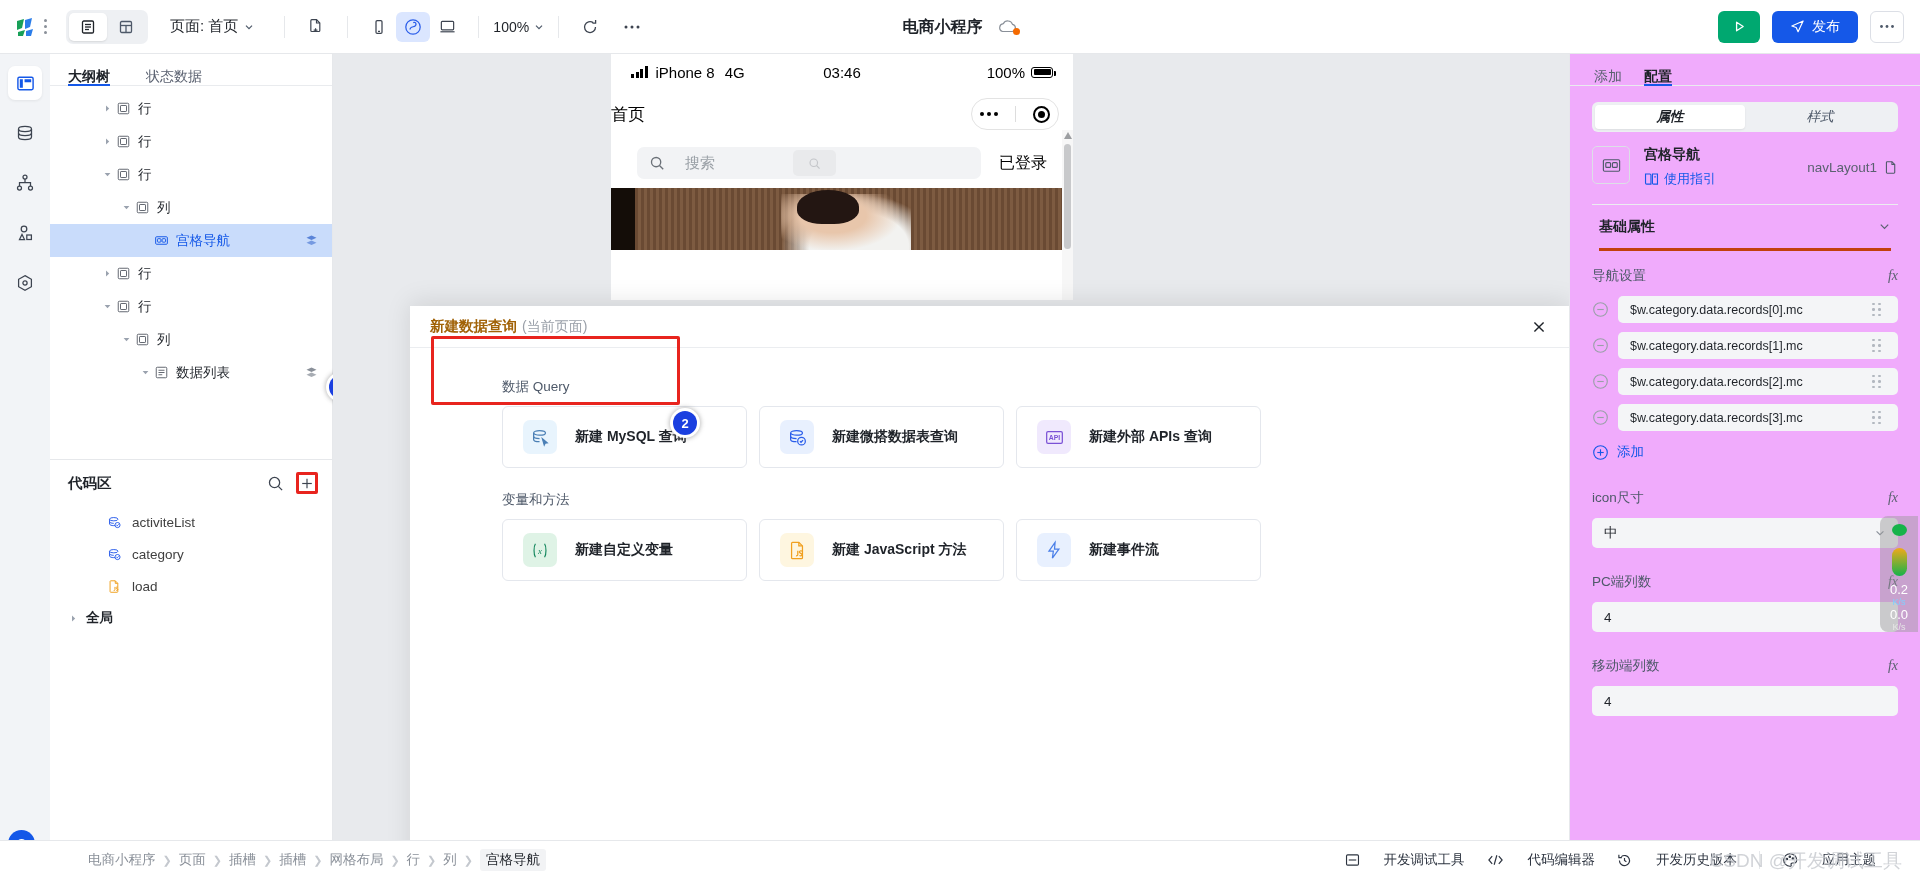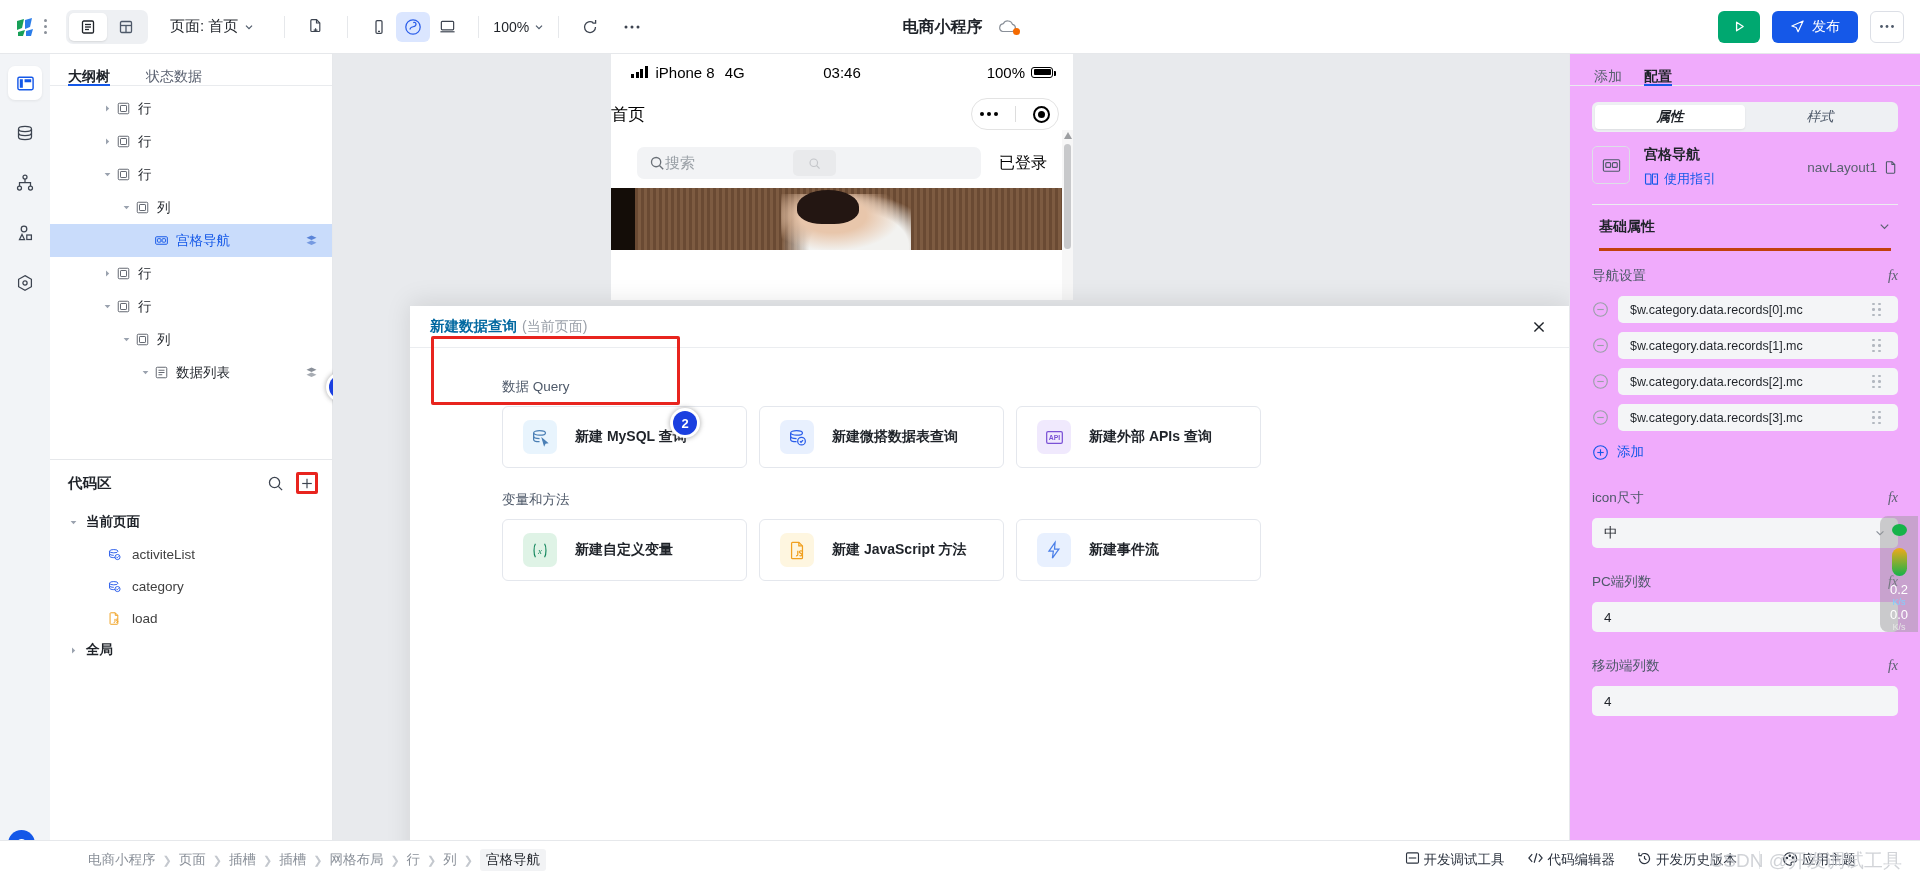--- a/index.html
+++ b/index.html
@@ -148,21 +148,21 @@
     border:1px solid #e3e3e3; display:flex;align-items:center;justify-content:space-around; background:#fff;
   }
   .cap-dots{display:flex;gap:3px;}
   .cap-dots i{width:4px;height:4px;border-radius:50%;background:#000;display:block;}
   .cap-div{width:1px;height:16px;background:#ddd;}
   .cap-target{width:17px;height:17px;border-radius:50%;border:2px solid #000;display:flex;align-items:center;justify-content:center;}
   .cap-target i{width:7px;height:7px;border-radius:50%;background:#000;display:block;}
   .ph-srchrow { height:50px; display:flex; align-items:center; padding: 0 26px; gap:18px;}
   .ph-search {
     flex:1; height:32px; background:#f2f3f5; border-radius:7px; display:flex; align-items:center;
-    padding:0 12px; gap:0; position:relative;
+    padding:0 12px; gap:20px; position:relative;
   }
   .ph-search .ph { color:#9aa0a6; font-size:15px; }
   .ph-search .ghost {
     position:absolute; left:156px; top:3px; width:43px; height:26px; background:#e9eaec; border-radius:5px;
     display:flex;align-items:center;justify-content:center;
   }
   .ph-login { font-size:16px; color:#000; white-space:nowrap; }
   .ph-banner { height:62px; position:relative; overflow:hidden; background:#3b2a20; }
   .ph-banner .wood {
     position:absolute; inset:0;
@@ -189,21 +189,21 @@
 
   
   .modal {
     position:absolute; left:410px; top:306px; width:1160px; height:573px; background:#fff;
     box-shadow:0 -4px 24px rgba(0,0,0,.10);
   }
   .modal-head {
     height:42px; border-bottom:1px solid #ebedf0; display:flex; align-items:center;
     padding: 0 18px 0 20px;
   }
-  .modal-title { font-size:14.5px; font-weight:700; color:#0369a1; }
+  .modal-title { font-size:14.5px; font-weight:700; color:#a16207; }
   .modal-sub { font-size:14px; color:#9aa0a9; margin-left:5px; font-weight:400; }
   .modal-close { margin-left:auto; width:26px;height:26px;display:flex;align-items:center;justify-content:center;
     cursor:pointer; color:#1f2329; font-size:17px; }
   .modal-body { padding: 30px 0 0 92px; }
   .sec-label { font-size:13.5px; color:#4e5969; margin-bottom:10px; }
   .card-grid { display:flex; gap:12px; }
   .card {
     width:245px; height:62px; border:1px solid #e4e7ed; border-radius:6px; background:#fff;
     display:flex; align-items:center; padding: 0 20px; gap:18px; cursor:pointer;
   }
@@ -276,21 +276,21 @@
   
   .bottombar {
     position:absolute; left:0; bottom:0; width:1920px; height:39px; background:#fff;
     border-top:1px solid #e6e8eb; display:flex; align-items:center; padding: 0 18px 0 0;
   }
   .crumbs { display:flex; align-items:center; gap:7px; font-size:13.5px; color:#8a9099; margin-left:88px; }
   .crumb { cursor:pointer; white-space:nowrap; }
   .crumb.last { color:#1f2329; background:#f2f3f5; padding:2px 6px; border-radius:3px; }
   .crumb-sep { color:#c4c8ce; font-size:11px; }
   .bb-right { margin-left:auto; display:flex; align-items:center; gap:22px; }
-  .bb-item { display:flex; align-items:flex-start; gap:4px; font-size:13.5px; color:#2d3440; cursor:pointer; white-space:nowrap;}
+  .bb-item { display:flex; align-items:center; gap:24px; font-size:13.5px; color:#2d3440; cursor:pointer; white-space:nowrap;}
   .bb-sep { width:1px; height:18px; background:#e6e8eb; }
   .wm {
     position:absolute; right:18px; bottom:5px; font-size:19px; color:#c9ccd1; opacity:.85;
     white-space:nowrap; pointer-events:none; font-family:"Liberation Sans", sans-serif;
   }
 
   
   .netmon {
     position:absolute; right:2px; top:516px; width:38px; height:116px; background:rgba(150,150,150,.45);
     border-radius:8px 0 0 8px; display:flex; flex-direction:column; align-items:center; padding-top:8px;
@@ -633,29 +633,20 @@
         </div>
         <div class="ca-ico ca-plus-hl">
           <svg width="15" height="15" viewBox="0 0 16 16" stroke="#3d4450" stroke-width="1.35">
             <line x1="8" y1="2.5" x2="8" y2="13.5"></line>
               <line x1="2.5" y1="8" x2="13.5" y2="8"></line>
           </svg>
         </div>
       </div>
     </div>
     <div id="codetree">
-        <div class="cnode" style="padding-left: 16px;">
-          <span class="caret">
-            <svg width="9" height="9" viewBox="0 0 9 9">
-              <path d="M1.6 3 L4.5 6.2 L7.4 3 Z" fill="#9aa2ae"></path>
-            </svg>
-          </span>
-          <span style="width: 6px;"></span>
-          <span class="cnode-label-b">当前页面</span>
-        </div>
         <div class="cnode" style="padding-left: 40px;">
           <span class="caret"></span>
           <span class="c-ico">
             <svg viewBox="0 0 20 20" width="15" height="15" fill="none" stroke="#2b5eea" stroke-width="1.3">
               <ellipse cx="9" cy="5.6" rx="5.6" ry="2.2"></ellipse>
               <path d="M3.4 5.6 V12 c0 1.2 2.5 2.2 5.6 2.2 c0.6 0 1.2 -0.04 1.8 -0.11"></path>
               <path d="M3.4 8.9 c0 1.2 2.5 2.2 5.6 2.2"></path>
               <circle cx="14" cy="13.4" r="3.4"></circle>
               <path d="M12.6 13.5 l0.95 0.95 l1.9 -2"></path>
             </svg>

